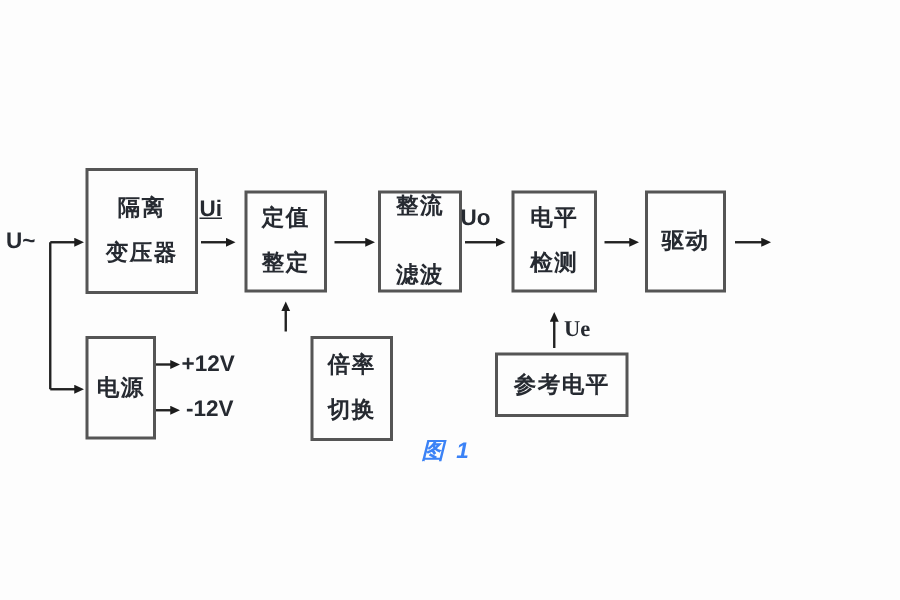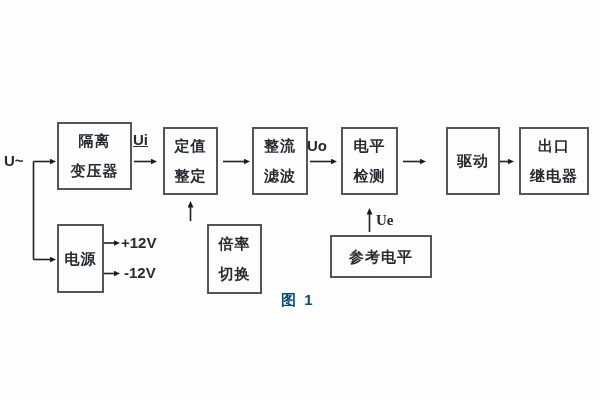--- a/index.html
+++ b/index.html
@@ -14,21 +14,21 @@
     display:flex;flex-direction:column;justify-content:center;align-items:center;
     gap:12px;
     font-size:15px;font-weight:600;letter-spacing:1px;line-height:18px;
     text-align:center;
   }
   .lbl{
     position:absolute;font-size:15px;font-weight:700;line-height:16px;
     white-space:nowrap;color:#262a31;
   }
   .caption{
-    position:absolute;font-size:15px;font-weight:600;letter-spacing:2px;color:#0c4a6e;
+    position:absolute;font-size:15px;font-weight:600;letter-spacing:2px;color:#3b82f6;font-style:italic;
   }
   svg.wires{position:absolute;left:0;top:0;width:600px;height:400px;}
   svg.wires line{stroke:#222222;stroke-width:1.6;}
 </style>
 </head>
 <body>
 
 <div class="stage">
 
   <svg class="wires" viewBox="0 0 600 400">
@@ -44,52 +44,48 @@
     <line x1="223" y1="161.5" x2="244" y2="161.5" marker-end="url(#ah)"></line>
     <line x1="310" y1="161.5" x2="331" y2="161.5" marker-end="url(#ah)"></line>
     <line x1="403" y1="161.5" x2="420" y2="161.5" marker-end="url(#ah)"></line>
     <line x1="490" y1="161.5" x2="508" y2="161.5" marker-end="url(#ah)"></line>
     <line x1="104" y1="243" x2="114" y2="243" marker-end="url(#ah)"></line>
     <line x1="104" y1="273.5" x2="114" y2="273.5" marker-end="url(#ah)"></line>
     <line x1="190.5" y1="221" x2="190.5" y2="207" marker-end="url(#ah)"></line>
     <line x1="369.5" y1="232" x2="369.5" y2="214" marker-end="url(#ah)"></line>
   </svg>
 
-  <div class="block" style="left:57px;top:122px;width:75px;height:68px;text-align:center;">
+  <div class="block" style="left:57px;top:112px;width:75px;height:84px;text-align:center;">
     <span>隔离</span>
     <span>变压器</span>
   </div>
   <div class="block" style="left:163px;top:127px;width:55px;height:68px;">
     <span>定值</span>
     <span>整定</span>
   </div>
-  <div class="block" style="left:252px;top:127px;width:56px;height:68px;">
+  <div class="block" style="left:252px;top:127px;width:56px;height:68px;justify-content:space-between;">
     <span>整流</span>
     <span>滤波</span>
   </div>
   <div class="block" style="left:341px;top:127px;width:57px;height:68px;">
     <span>电平</span>
     <span>检测</span>
   </div>
-  <div class="block" style="left:430px;top:127px;width:54px;height:68px;margin-left:16px;">
+  <div class="block" style="left:430px;top:127px;width:54px;height:68px;">
     <span>驱动</span>
-  </div>
-  <div class="block" style="left:519px;top:127px;width:70px;height:68px;">
-    <span>出口</span>
-    <span>继电器</span>
   </div>
 
   <div class="block" style="left:57px;top:224px;width:47px;height:69px;">
     <span>电源</span>
   </div>
   <div class="block" style="left:163px;top:224px;width:55px;height:70px;margin-left:44px;">
     <span>倍率</span>
     <span>切换</span>
   </div>
-  <div class="block" style="left:330px;top:235px;width:102px;height:43px;">
+  <div class="block" style="left:330px;top:235px;width:89px;height:43px;">
     <span>参考电平</span>
   </div>
 
   <div class="lbl" style="left:4px;top:153px;">U~</div>
   <div class="lbl" style="left:133px;top:132px;text-decoration:underline;">Ui</div>
   <div class="lbl" style="left:307px;top:138px;">Uo</div>
   <div class="lbl" style="left:376px;top:212px;font-family:Liberation Serif, serif;">Ue</div>
   <div class="lbl" style="left:121px;top:235px;">+12V</div>
   <div class="lbl" style="left:124px;top:265px;">-12V</div>
 

